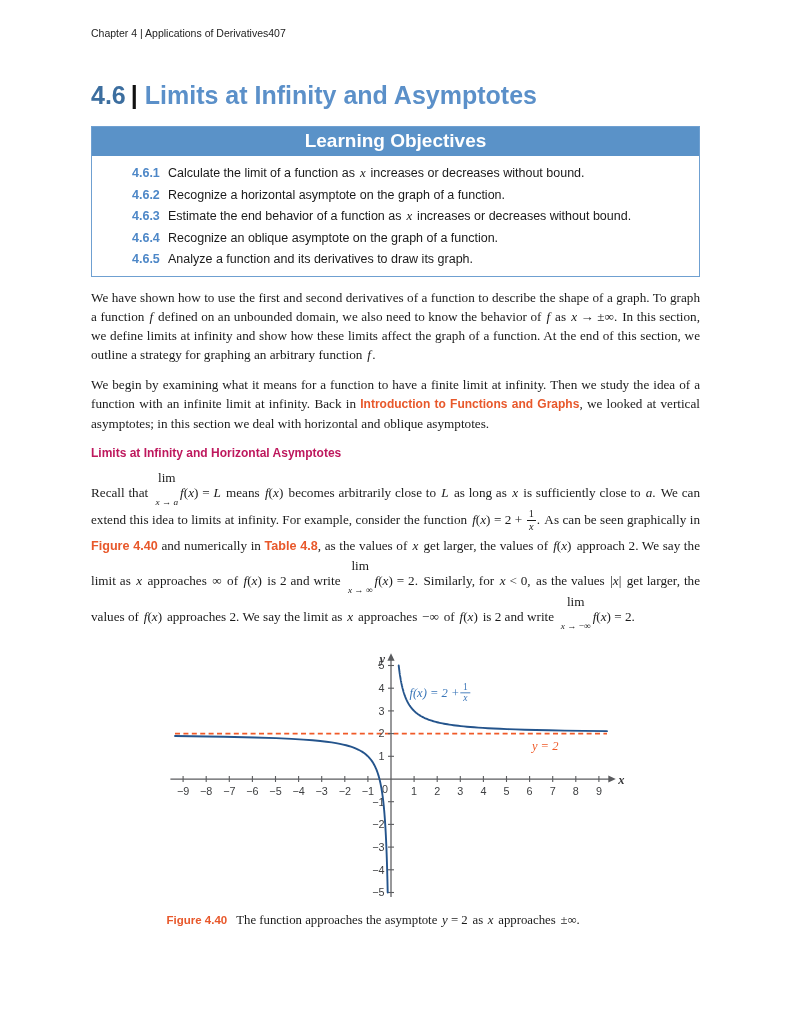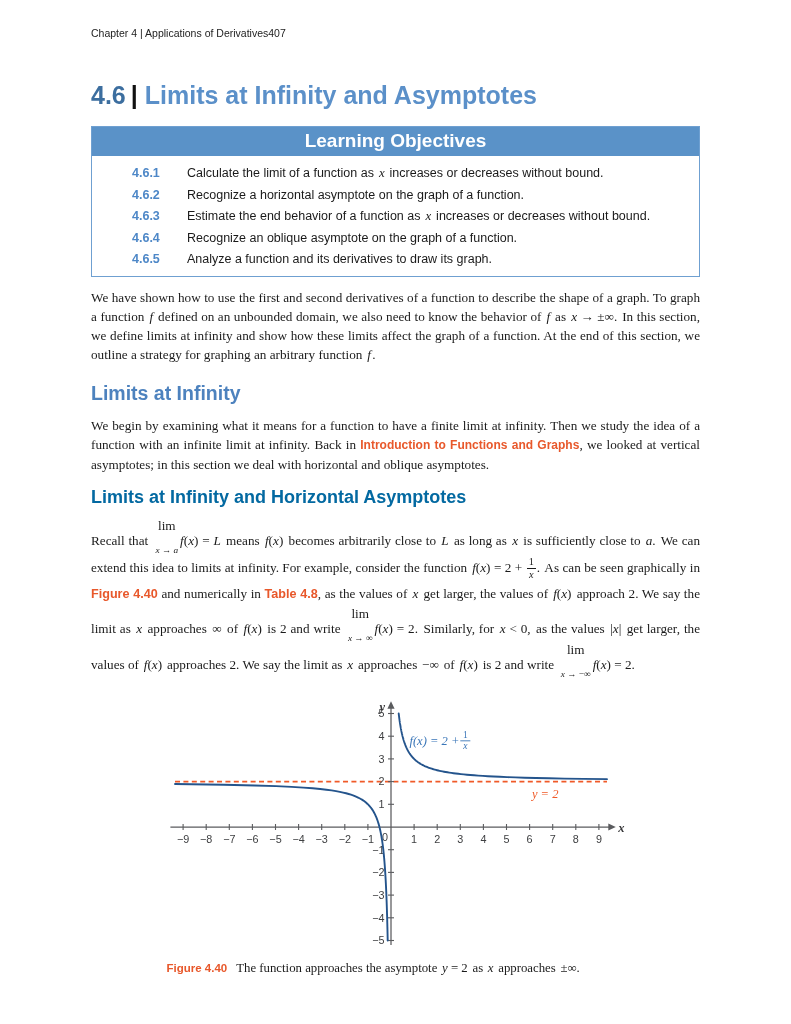--- a/index.html
+++ b/index.html
@@ -11,29 +11,29 @@
 
   h1.title{margin:43px 0 0 0;font-family:"Liberation Sans",sans-serif;font-size:25px;font-weight:bold;line-height:1.1;}
   .t-num{color:#3c6e9f;}
   .t-bar{color:#111;font-weight:bold;margin:0 7px 0 5px;}
   .t-text{color:#5b90c9;}
 
   .lo-box{margin-top:16px;border:1px solid #6fa0d1;}
   .lo-header{background:#5a92c8;color:#ffffff;text-align:center;
     font-family:"Liberation Sans",sans-serif;font-weight:bold;font-size:19px;padding:3px 0 4px 0;}
   .lo-items{padding:10px 14px 10px 40px;display:flex;flex-direction:column;gap:7px;}
-  .lo-item{display:flex;gap:23px;font-family:"Liberation Sans",sans-serif;font-size:12.5px;color:#1a1a1a;}
+  .lo-item{display:flex;gap:4px;font-family:"Liberation Sans",sans-serif;font-size:12.5px;color:#1a1a1a;}
   .lo-num{color:#4d87c7;font-weight:bold;flex:0 0 32px;}
   .lo-text .math{font-size:12.8px;}
 
   .body-para{margin:11px 0 0 0;font-size:13.2px;line-height:1.45;text-align:justify;}
   .math-para{line-height:1.95;}
 
   h2.sec{margin:18px 0 0 0;font-family:"Liberation Sans",sans-serif;font-size:19.5px;font-weight:bold;color:#4d82be;}
-  h3.subsec{margin:13px 0 0 0;font-family:"Liberation Sans",sans-serif;font-size:18px;font-weight:bold;color:#0369a1;}
+  h3.subsec{margin:13px 0 0 0;font-family:"Liberation Sans",sans-serif;font-size:12px;font-weight:bold;color:#be185d;}
 
   .math{font-family:"Liberation Serif",serif;padding:0 1.5px;white-space:nowrap;}
   .math i{font-style:italic;}
   .link-orange{color:#e8582b;font-weight:bold;font-family:"Liberation Sans",sans-serif;font-size:12px;cursor:pointer;}
   .ref-orange{color:#e8582b;font-weight:bold;font-family:"Liberation Sans",sans-serif;font-size:12.6px;cursor:pointer;}
 
   .lim{white-space:nowrap;}
   .limstack{display:inline-block;text-align:center;vertical-align:-0.62em;line-height:1;margin:0 2px 0 2px;}
   .limword{display:block;font-family:"Liberation Serif",serif;}
   .limunder{display:block;font-size:0.7em;line-height:1;margin-top:14px;}
@@ -83,21 +83,20 @@
         </div>
         <div class="lo-item">
           <span class="lo-num">4.6.5</span>
           <span class="lo-text">Analyze a function and its derivatives to draw its graph.</span>
         </div>
       </div>
   </div>
 
   <p class="body-para">We have shown how to use the first and second derivatives of a function to describe the shape of a graph. To graph a function <span class="math"><i>f</i></span> defined on an unbounded domain, we also need to know the behavior of <span class="math"><i>f</i></span> as <span class="math"><i>x</i> → ±∞.</span> In this section, we define limits at infinity and show how these limits affect the graph of a function. At the end of this section, we outline a strategy for graphing an arbitrary function <span class="math"><i>f</i></span>.</p>
 
-  <h2 class="sec">Limits at Infinity</h2>
 
   <p class="body-para">We begin by examining what it means for a function to have a finite limit at infinity. Then we study the idea of a function with an infinite limit at infinity. Back in <span class="link-orange">Introduction to Functions and Graphs</span>, we looked at vertical asymptotes; in this section we deal with horizontal and oblique asymptotes.</p>
 
   <h3 class="subsec">Limits at Infinity and Horizontal Asymptotes</h3>
 
   <p class="body-para math-para">Recall that <span class="lim math"><span class="limstack"><span class="limword">lim</span><span class="limunder"><i>x</i> → <i>a</i></span></span><span><i>f</i>(<i>x</i>) = <i>L</i></span></span> means <span class="math"><i>f</i>(<i>x</i>)</span> becomes arbitrarily close to <span class="math"><i>L</i></span> as long as <span class="math"><i>x</i></span> is sufficiently close to <span class="math"><i>a</i>.</span> We can extend this idea to limits at infinity. For example, consider the function <span class="math"><span><i>f</i>(<i>x</i>) = 2 + </span><span class="vfrac"><span class="fnum">1</span><span class="fden"><i>x</i></span></span><span>.</span></span> As can be seen graphically in <span class="ref-orange">Figure 4.40</span> and numerically in <span class="ref-orange">Table 4.8</span>, as the values of <span class="math"><i>x</i></span> get larger, the values of <span class="math"><i>f</i>(<i>x</i>)</span> approach 2. We say the limit as <span class="math"><i>x</i></span> approaches <span class="math">∞</span> of <span class="math"><i>f</i>(<i>x</i>)</span> is 2 and write <span class="lim math"><span class="limstack"><span class="limword">lim</span><span class="limunder"><i>x</i> → ∞</span></span><span><i>f</i>(<i>x</i>) = 2.</span></span> Similarly, for <span class="math"><i>x</i> &lt; 0,</span> as the values <span class="math">|<i>x</i>|</span> get larger, the values of <span class="math"><i>f</i>(<i>x</i>)</span> approaches 2. We say the limit as <span class="math"><i>x</i></span> approaches <span class="math">−∞</span> of <span class="math"><i>f</i>(<i>x</i>)</span> is 2 and write <span class="lim math"><span class="limstack"><span class="limword">lim</span><span class="limunder"><i>x</i> → −∞</span></span><span><i>f</i>(<i>x</i>) = 2.</span></span></p>
 
   <figure class="fig">
     <svg id="figure-svg" width="458" height="258" viewBox="0 0 458 258">
         <line x1="8.014999999999986" y1="87.6" x2="439.985" y2="87.6" stroke="#f05a28" stroke-width="1.7" stroke-dasharray="5 3.4"></line>

